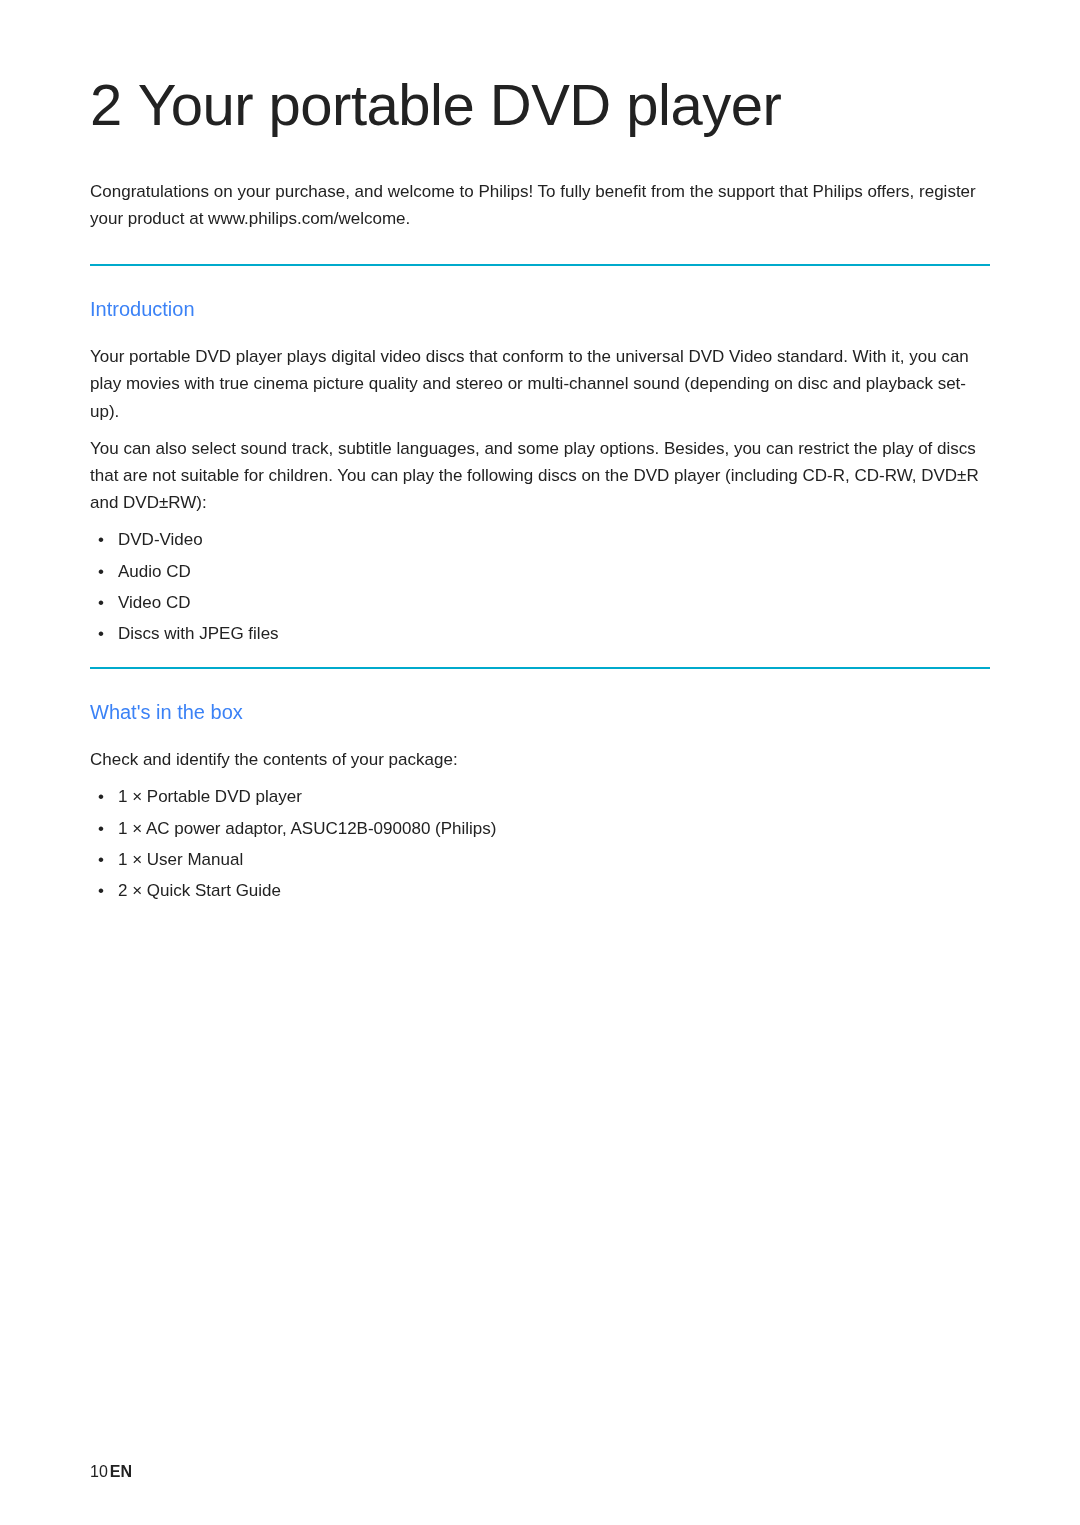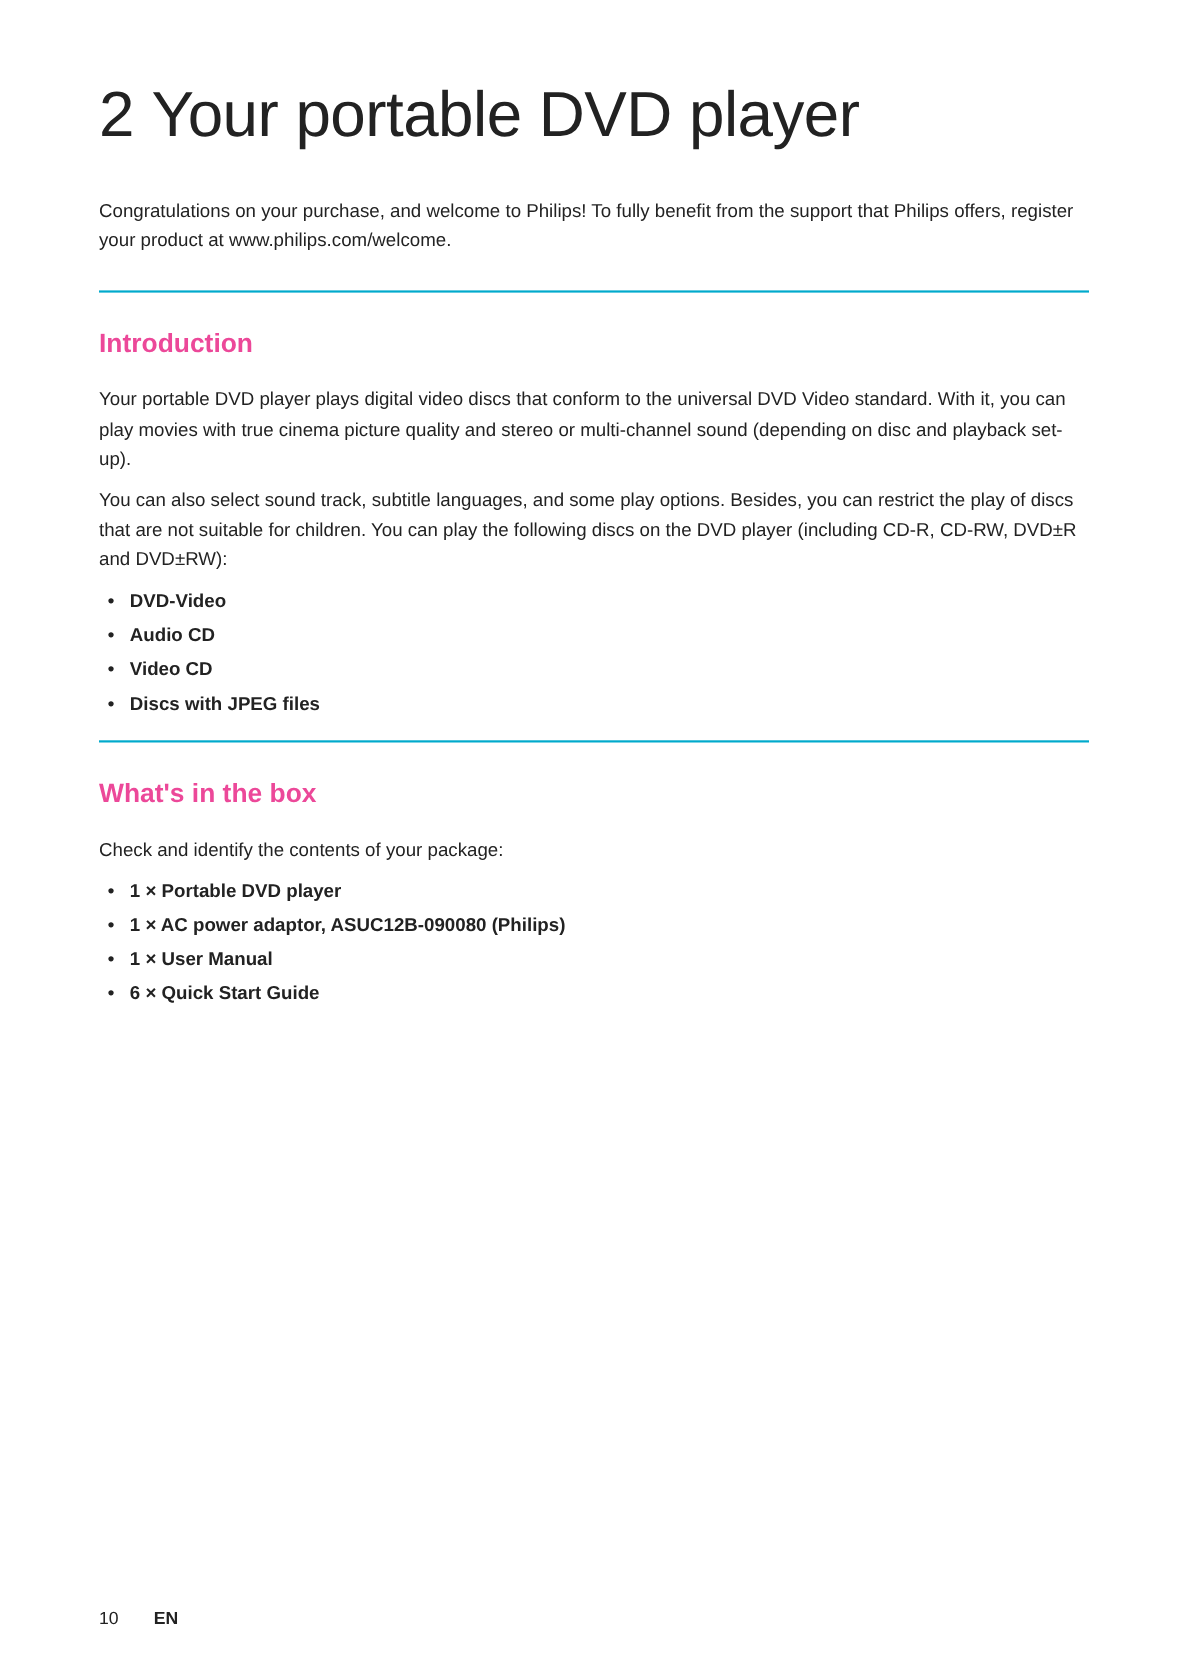--- a/index.html
+++ b/index.html
@@ -39,38 +39,37 @@
       margin-bottom: 32px;
     }
 
     .divider {
       border: none;
       border-top: 2px solid #00aacc;
       margin: 0 0 28px 0;
     }
 
     .section-heading {
-      font-size: 24px;
-      font-weight: 700;
-      color: #ec4899;
+      font-size: 20px;
+      font-weight: 400;
+      color: #3b82f6;
       margin-bottom: 18px;
     }
 
     .section-body {
       font-size: 17px;
       line-height: 1.6;
       color: #222222;
       margin-bottom: 10px;
     }
 
     .bullet-list {
       list-style: none;
       margin: 10px 0 20px 0;
       padding: 0;
-      font-weight: bold;
     }
 
     .bullet-list li {
       padding-left: 28px;
       position: relative;
       margin-bottom: 4px;
       font-size: 17px;
       line-height: 1.6;
       color: #222222;
     }
@@ -85,21 +84,21 @@
     }
 
     .footer-area {
       position: fixed;
       bottom: 40px;
       left: 90px;
       font-size: 16px;
       color: #222222;
       display: flex;
       align-items: center;
-      gap: 32px;
+      gap: 2px;
     }
 
     .footer-page-num {
       font-size: 16px;
       color: #222222;
     }
 
     .footer-lang {
       font-size: 16px;
       font-weight: 700;
@@ -132,19 +131,19 @@
 <hr class="divider">
 
 <h2 class="section-heading">What's in the box</h2>
 
 <p class="section-body">Check and identify the contents of your package:</p>
 
 <ul class="bullet-list">
   <li>1 × Portable DVD player</li>
   <li>1 × AC power adaptor, ASUC12B-090080 (Philips)</li>
   <li>1 × User Manual</li>
-  <li>6 × Quick Start Guide</li>
+  <li>2 × Quick Start Guide</li>
 </ul>
 
 <div class="footer-area">
   <span class="footer-page-num">10</span>
   <span class="footer-lang">EN</span>
 </div>
 
 </body></html>

